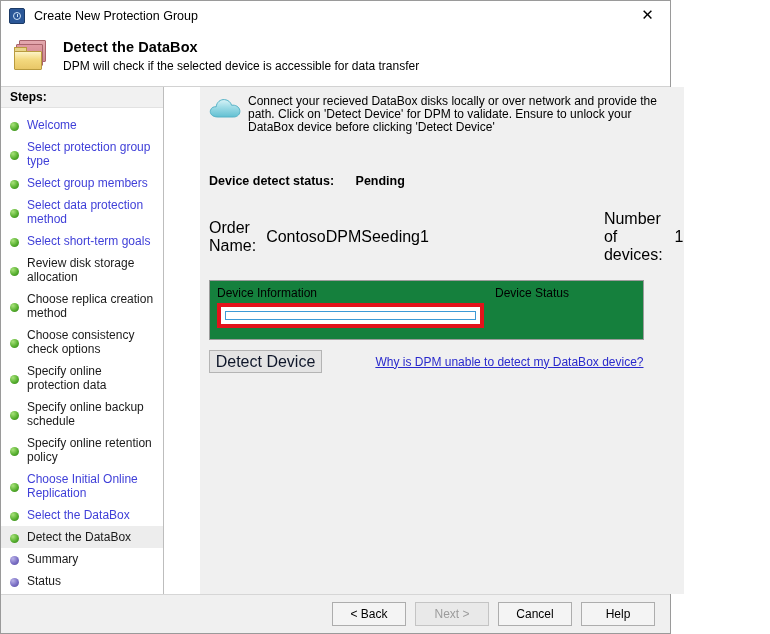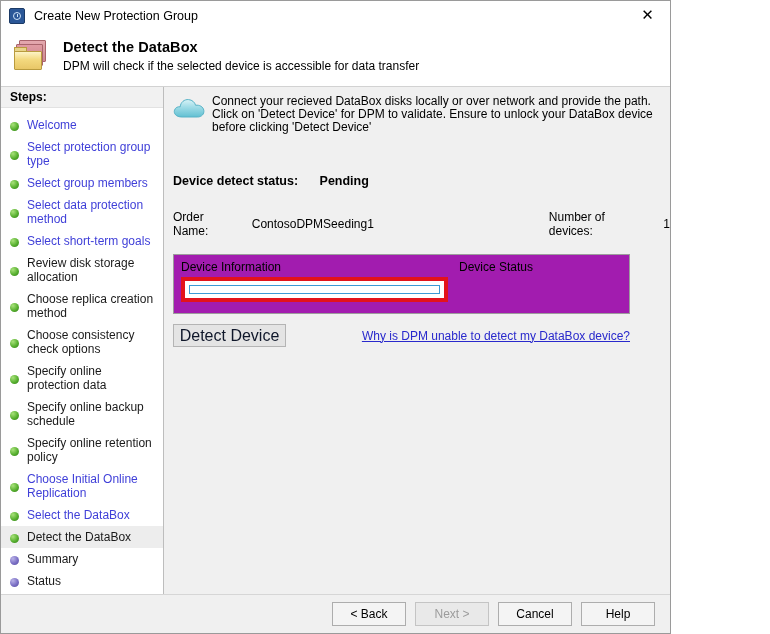--- a/index.html
+++ b/index.html
@@ -163,20 +163,21 @@
     height: 1px;
     background: #d2d2d2;
   }
 
   
   .body {
     flex: 1 1 auto;
     display: flex;
     min-height: 0;
     position: relative;
+    gap: 36px;
   }
 
   
   .sidebar {
     width: 163px;
     flex: 0 0 163px;
     background: #ffffff;
     border-right: 1px solid #bdbdbd;
     box-sizing: border-box;
     overflow: hidden;
@@ -262,32 +263,32 @@
     font-weight: bold;
   }
   .status-row .status-value {
     margin-left: 18px;
     font-weight: bold;
   }
   .order-row {
     margin: 22px 0 0 9px;
     display: flex;
     align-items: center;
-    font-size: 12px;
+    font-size: 16px;
   }
   .order-label { color: #000; }
   .order-value { margin-left: 10px; }
   .devices-label { margin-left: 175px; }
   .devices-value { margin-left: 12px; }
 
   
   .device-panel {
     margin: 16px 40px 0 9px;
     height: 60px;
-    background: #a21caf;
+    background: #15803d;
     border: 1px solid #9c9c9c;
     box-sizing: border-box;
     position: relative;
   }
   .device-col-head {
     position: absolute;
     top: 5px;
     font-size: 12px;
     color: #000;
   }

